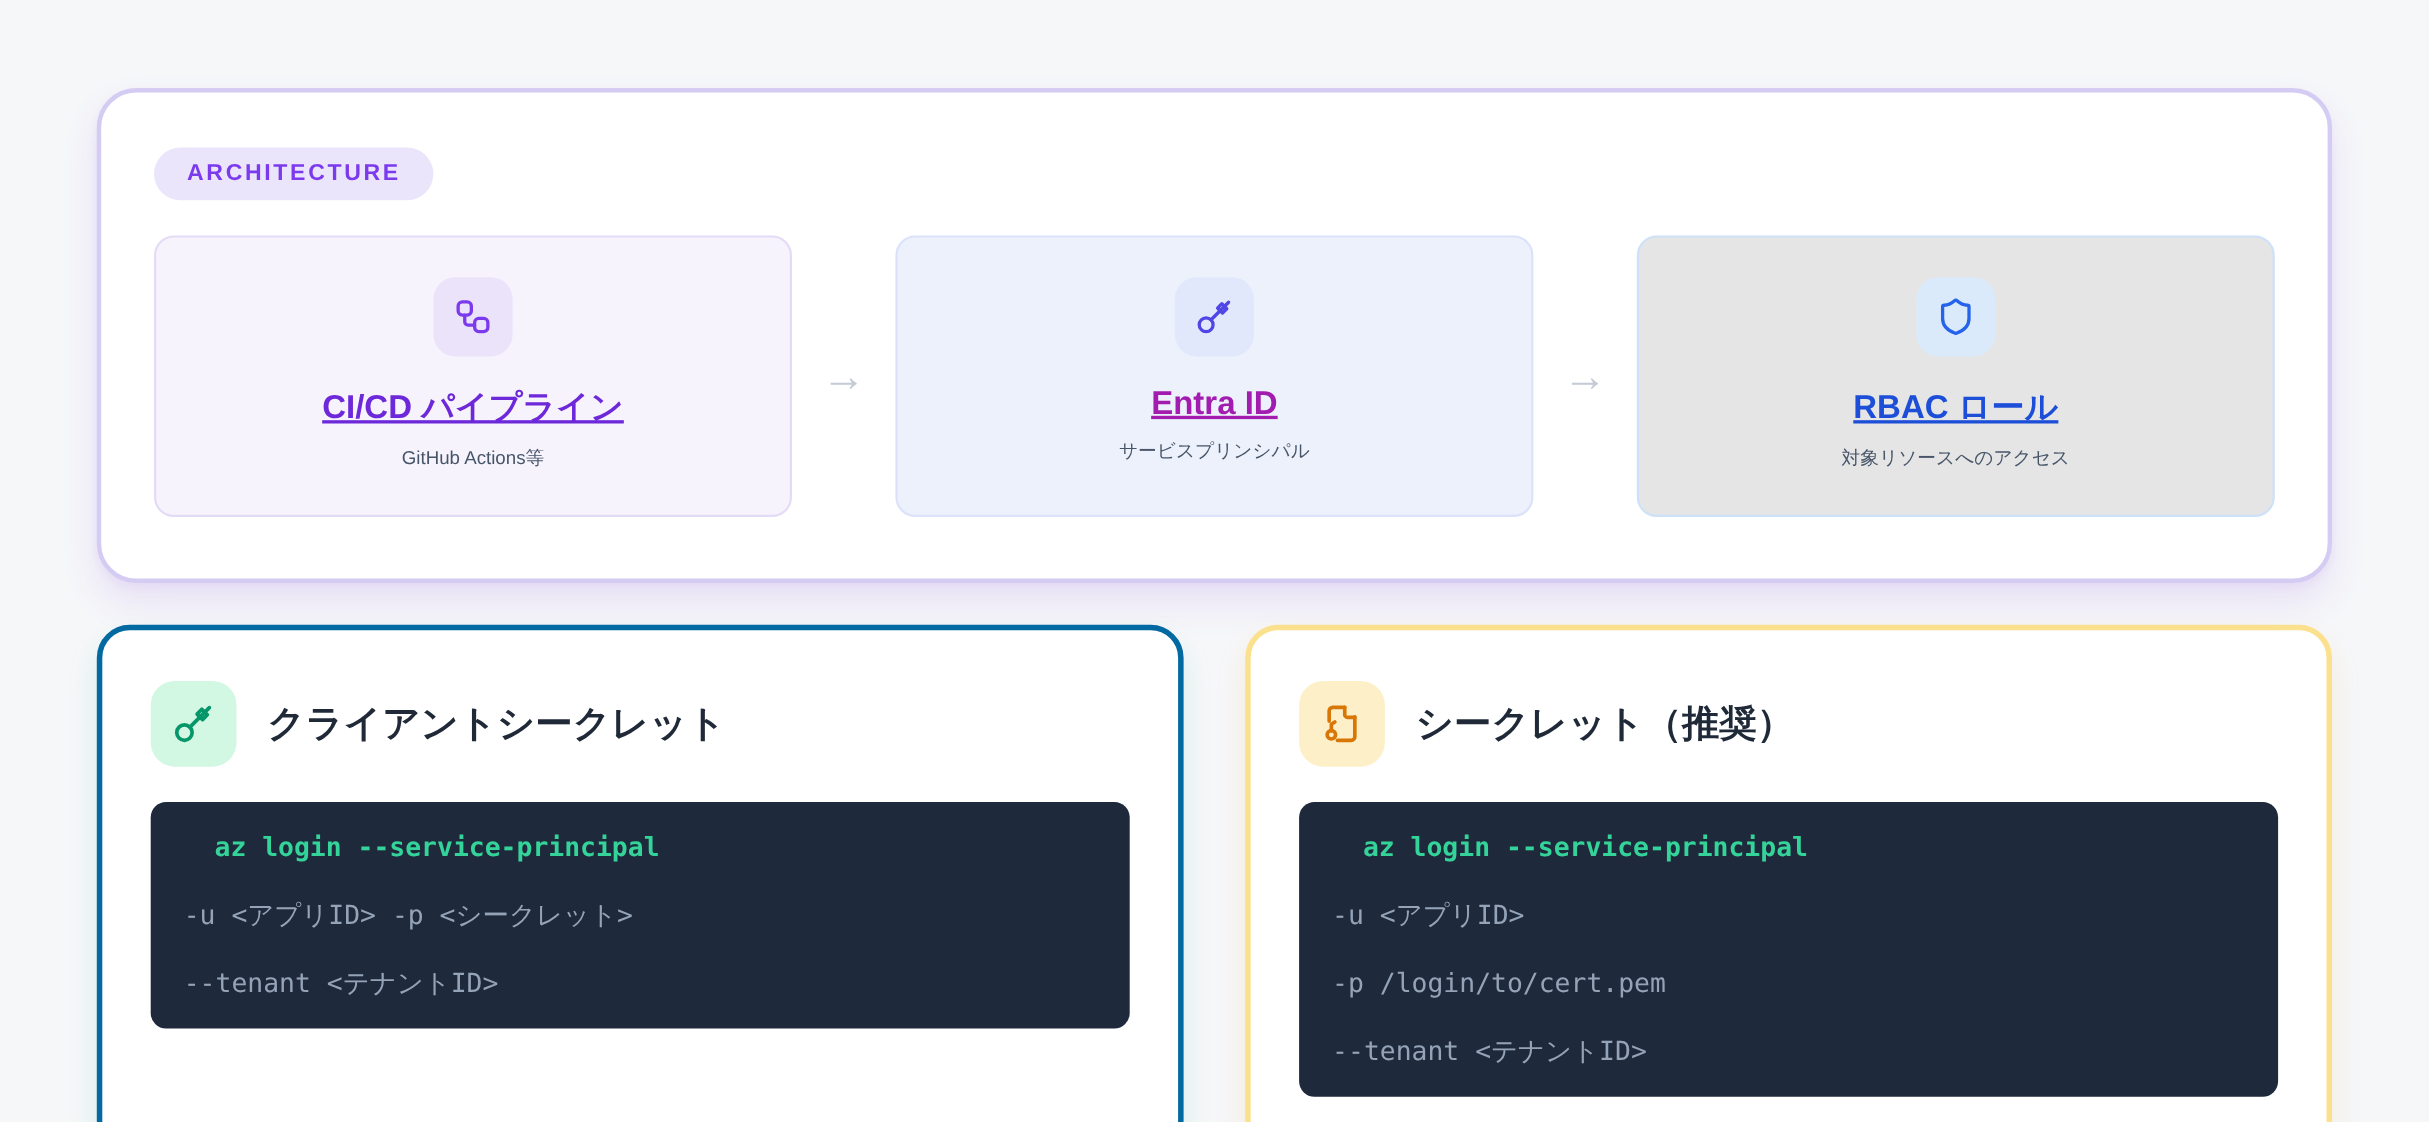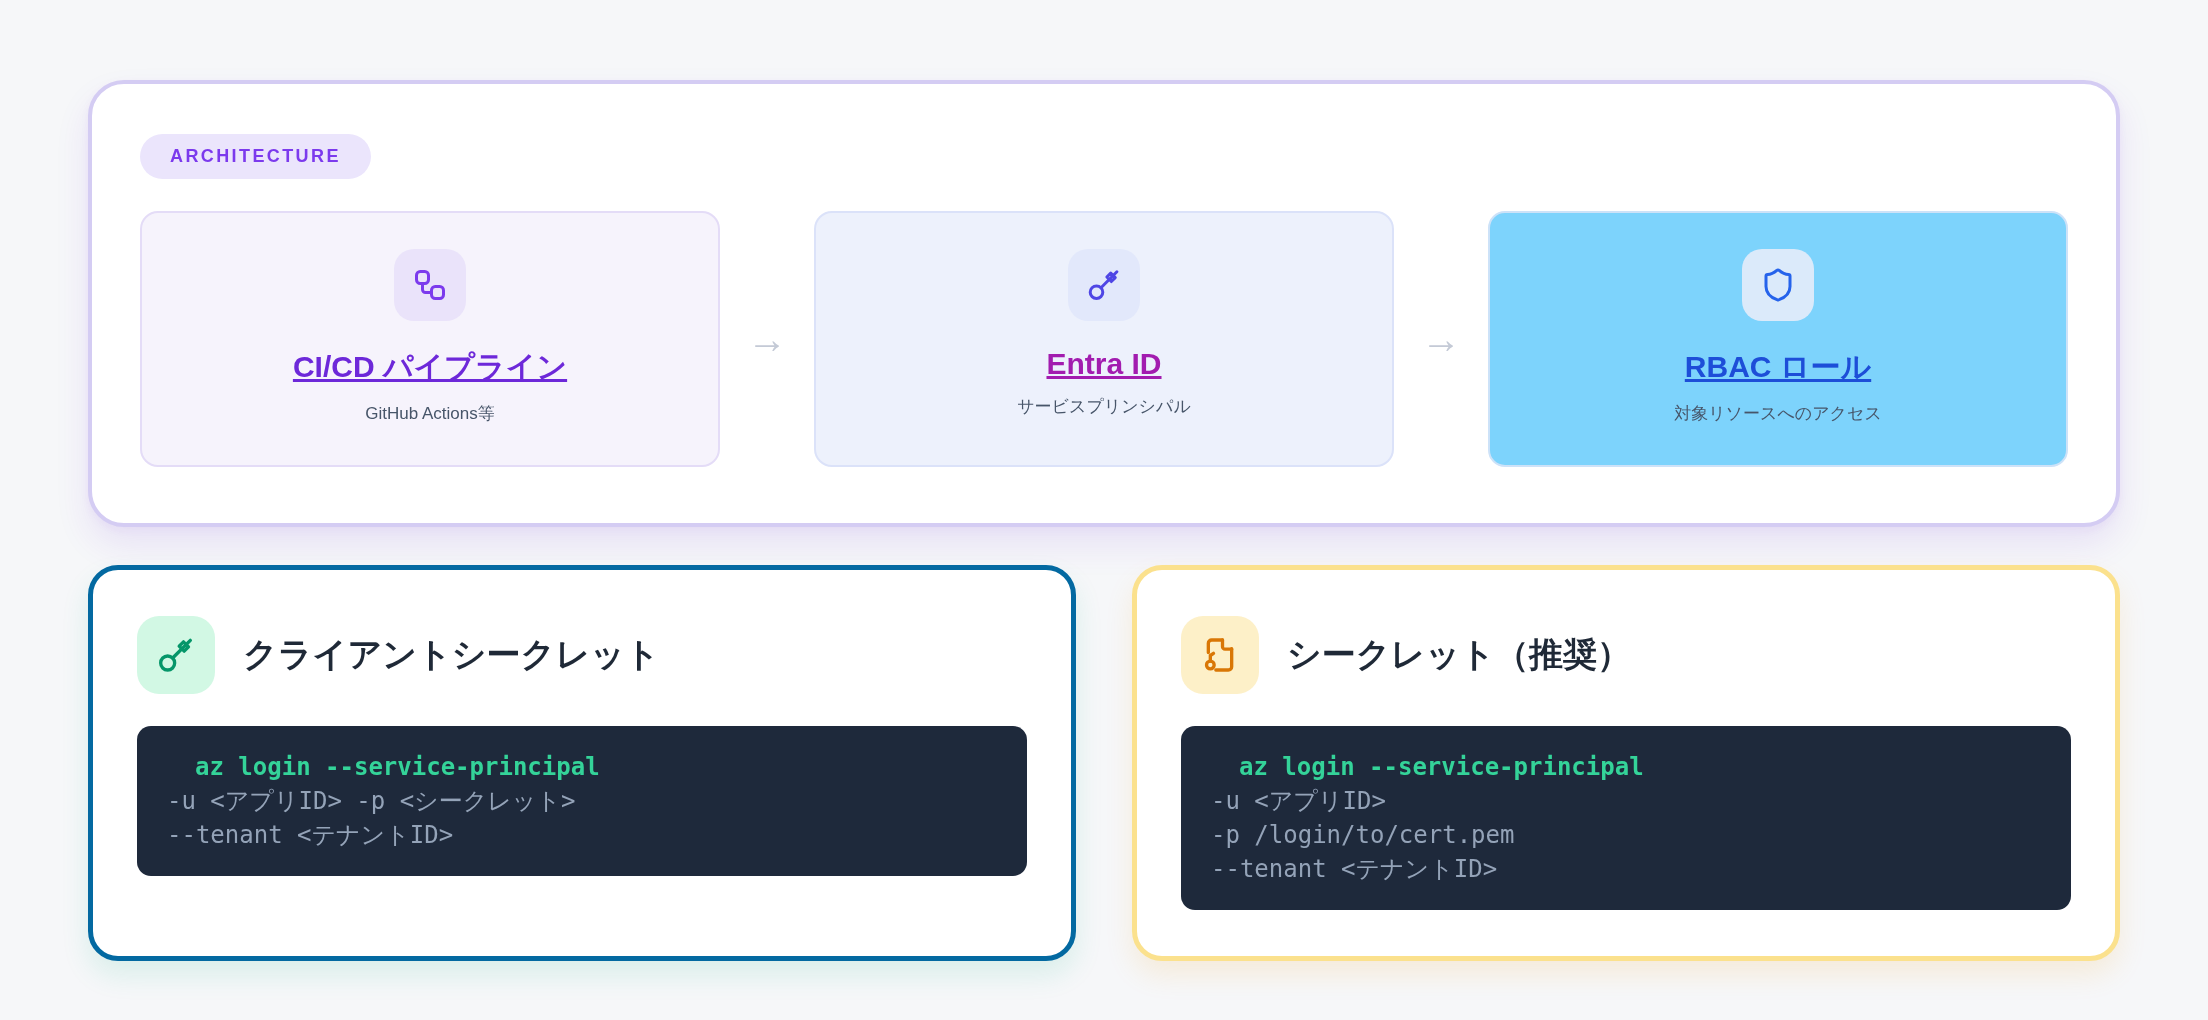--- a/index.html
+++ b/index.html
@@ -16,21 +16,21 @@
     background: #ffffff;
     border: 4px solid #d4ccf3;
     border-radius: 36px;
     padding: 50px 48px 56px;
     box-shadow: 0 18px 34px rgba(109, 40, 217, 0.10), 0 3px 8px rgba(109, 40, 217, 0.05);
   }
   .badge {
     display: inline-block;
     background: #ebe5fc;
     color: #7c3aed;
-    font-size: 18px;
+    font-size: 21px;
     font-weight: 700;
     letter-spacing: 2.4px;
     padding: 12px 30px;
     border-radius: 999px;
   }
   .nodes {
     display: flex;
     align-items: stretch;
     margin-top: 32px;
   }
@@ -62,21 +62,21 @@
   .node-sub { font-size: 17px; color: #475569; }
 
   .node.violet { background: #f6f3fc; border-color: #e4dcf7; }
   .node.violet .iconbox { background: #eae3fa; color: #7c3aed; }
   .node.violet .node-title { color: #6d28d9; }
 
   .node.indigo { background: #edf1fc; border-color: #dbe2f9; }
   .node.indigo .iconbox { background: #e2e8fb; color: #4f46e5; }
   .node.indigo .node-title { color: #a21caf; }
 
-  .node.blue { background: #7dd3fc; border-color: #cde2f8; border-radius: 17px; }
+  .node.blue { background: #e5e5e5; border-color: #cde2f8; }
   .node.blue .iconbox { background: #dbeafa; color: #2563eb; }
   .node.blue .node-title { color: #1d4ed8; }
 
   
   .methods { display: flex; gap: 56px; margin-top: 38px; }
   .method {
     flex: 1;
     background: #ffffff;
     border-radius: 30px;
     padding: 46px 44px;
@@ -103,21 +103,21 @@
 
   .codeblock {
     background: #1e293b;
     border-radius: 14px;
     padding: 24px 30px;
     font-family: "DejaVu Sans Mono", "Liberation Mono", monospace;
     font-size: 24px;
     line-height: 34px;
   }
   .codeblock .cmd { display: block; color: #34d399; font-weight: 700; margin-left: 28px; }
-  .codeblock .arg { display: block; color: #94a3b8; }
+  .codeblock .arg { display: block; color: #94a3b8; margin-top: 28px; }
 </style>
 </head>
 <body>
 
 <div class="page">
 
   <section class="arch-panel">
     <span class="badge">ARCHITECTURE</span>
 
     <div class="nodes">

